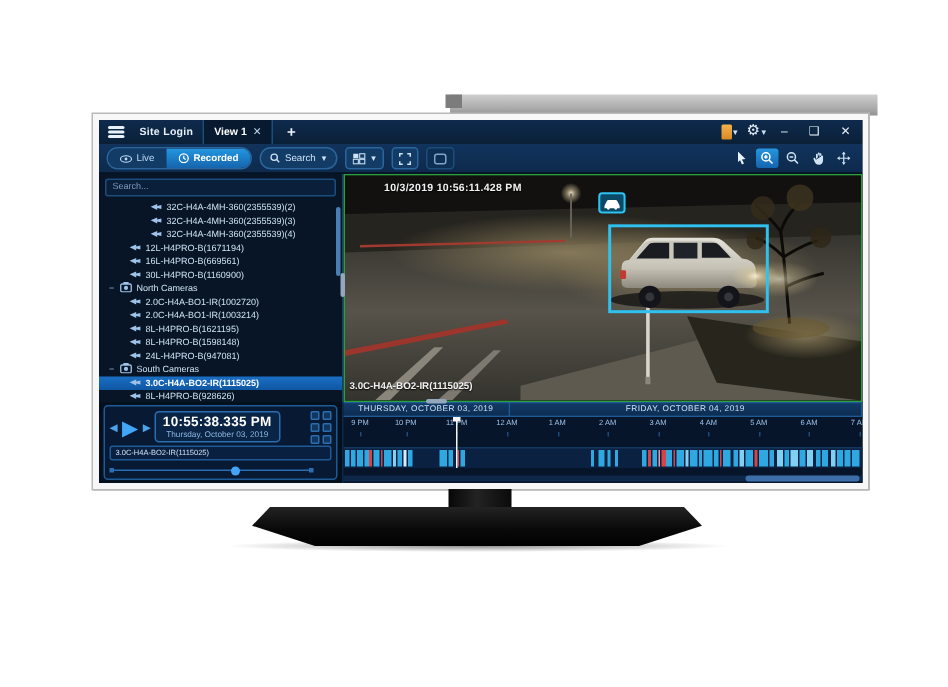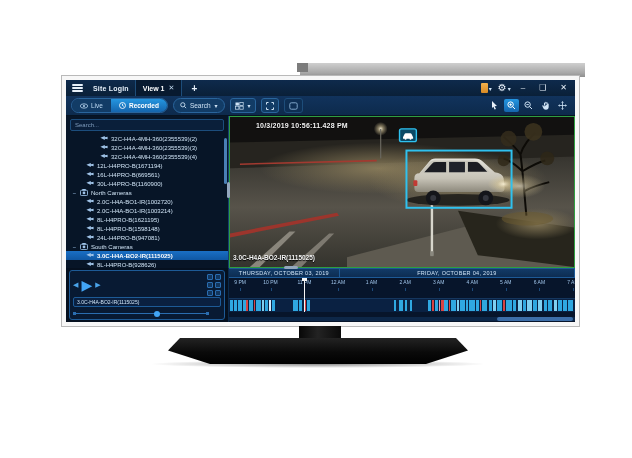--- a/index.html
+++ b/index.html
@@ -401,20 +401,24 @@
         </div>
       </div>
 
       <div class="bottom">
         <div class="playback">
           <div class="pb-inner">
             <div class="pb-top">
               <span class="step-btn">◀</span>
               <span class="play-btn">▶</span>
               <span class="step-btn">▶</span>
+              <div class="time-box">
+                <div class="time-main">10:55:38.335 PM</div>
+                <div class="time-date">Thursday, October 03, 2019</div>
+              </div>
               <div class="mini-grid">
                 <div class="mini-btn"></div>
                 <div class="mini-btn"></div>
                 <div class="mini-btn"></div>
                 <div class="mini-btn"></div>
                 <div class="mini-btn"></div>
                 <div class="mini-btn"></div>
               </div>
             </div>
             <div class="pb-cam">3.0C-H4A-BO2-IR(1115025)</div>

